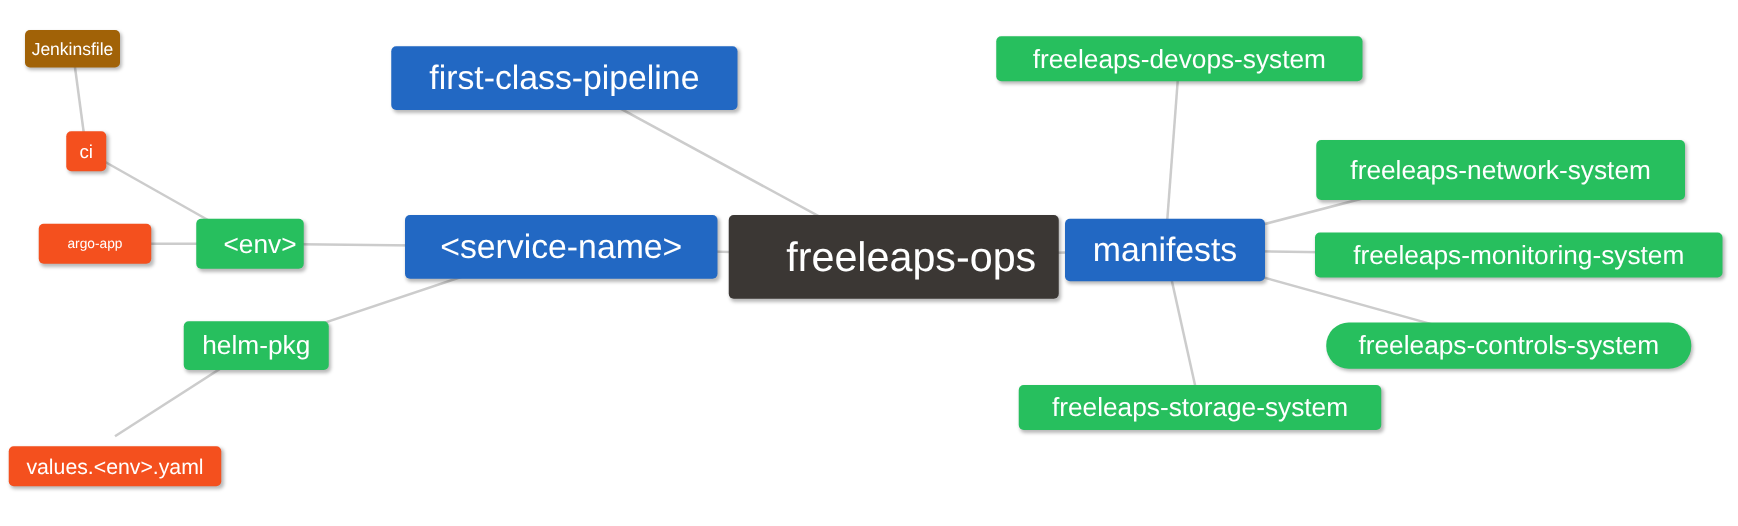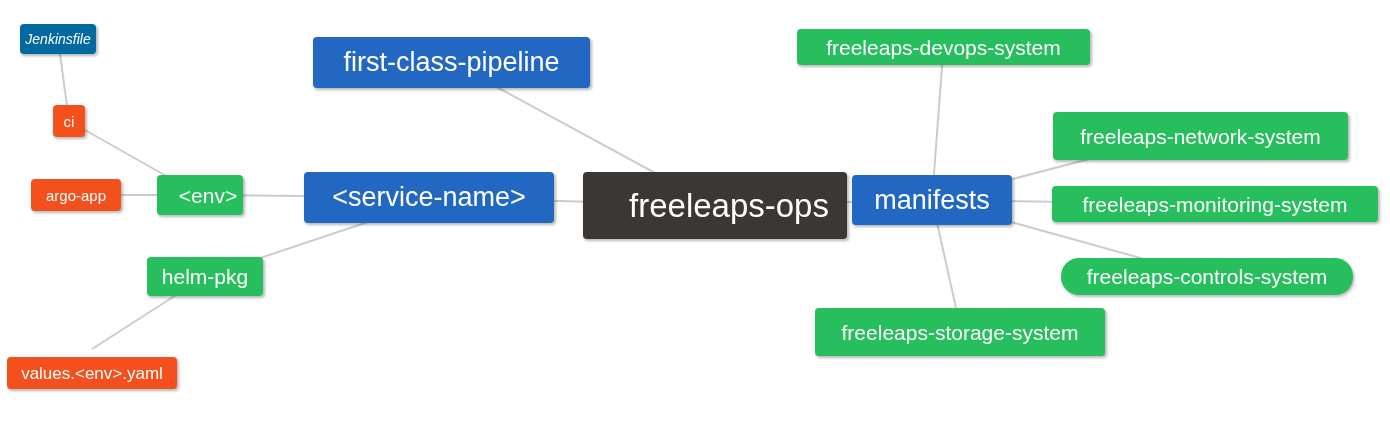--- a/index.html
+++ b/index.html
@@ -30,21 +30,21 @@
     justify-content: center;
     color: #ffffff;
     border-radius: 4px;
     box-shadow: 1.5px 2px 3px rgba(0,0,0,0.28);
     white-space: nowrap;
     cursor: pointer;
     box-sizing: border-box;
     line-height: 1;
     letter-spacing: 0;
   }
-  .node.amber { background: #0369a1; font-style: italic; }
+  .node.amber { background: #a16207; }
   .node.red   { background: #f4501e; }
   .node.green { background: #27bf5e; }
   .node.blue  { background: #2268c3; }
   .node.dark  { background: #3b3734; padding-left: 28px; }
 </style>
 </head>
 <body>
 
 <div class="canvas">
 
@@ -62,39 +62,39 @@
       <line x1="932" y1="200" x2="1200.5" y2="130"></line>
       <line x1="932" y1="200" x2="1215" y2="204"></line>
       <line x1="932" y1="200" x2="1207" y2="276.5"></line>
       <line x1="932" y1="200" x2="960" y2="326"></line>
     </svg>
 
   <div class="node amber" style="left:20px;  top:24px;  width:76px;  height:30px; font-size:14px;">Jenkinsfile</div>
 
   <div class="node red" style="left:53px;  top:105px; width:32px;  height:32px; font-size:15px;">ci</div>
 
-  <div class="node red" style="left:31px;  top:179px; width:90px;  height:32px; font-size:15px;">argo-app</div>
+  <div class="node red" style="left:31px;  top:179px; width:90px;  height:32px; font-size:11px;">argo-app</div>
 
   <div class="node green" style="left:157px; top:175px; width:86px;  height:40px; font-size:21px;padding-left:16px;">&lt;env&gt;</div>
 
   <div class="node green" style="left:147px; top:257px; width:116px; height:39px; font-size:21px;">helm-pkg</div>
 
   <div class="node red" style="left:7px;   top:333px; width:170px; height:32px; font-size:17px;margin-top:24px;">values.&lt;env&gt;.yaml</div>
 
   <div class="node blue" style="left:313px; top:37px;  width:277px; height:51px; font-size:27px;">first-class-pipeline</div>
 
-  <div class="node blue" style="left:304px; top:172px; width:250px; height:51px; font-size:27px;">&lt;service-name&gt;</div>
+  <div class="node blue" style="left:324px; top:172px; width:250px; height:51px; font-size:27px;">&lt;service-name&gt;</div>
 
   <div class="node dark" style="left:583px; top:172px; width:264px; height:67px; font-size:33px;">freeleaps-ops</div>
 
   <div class="node blue" style="left:852px; top:175px; width:160px; height:50px; font-size:27px;">manifests</div>
 
   <div class="node green" style="left:797px; top:29px;  width:293px; height:36px; font-size:21px;">freeleaps-devops-system</div>
 
   <div class="node green" style="left:1053px; top:112px; width:295px; height:48px; font-size:21px;">freeleaps-network-system</div>
 
   <div class="node green" style="left:1052px; top:186px; width:326px; height:36px; font-size:21px;">freeleaps-monitoring-system</div>
 
   <div class="node green" style="left:1061px; top:258px; width:292px; height:37px; font-size:21px;border-radius:18px;">freeleaps-controls-system</div>
 
-  <div class="node green" style="left:815px; top:308px; width:290px; height:48px; font-size:21px;">freeleaps-storage-system</div>
+  <div class="node green" style="left:815px; top:308px; width:290px; height:36px; font-size:21px;">freeleaps-storage-system</div>
 
 </div>
 
 </body></html>

